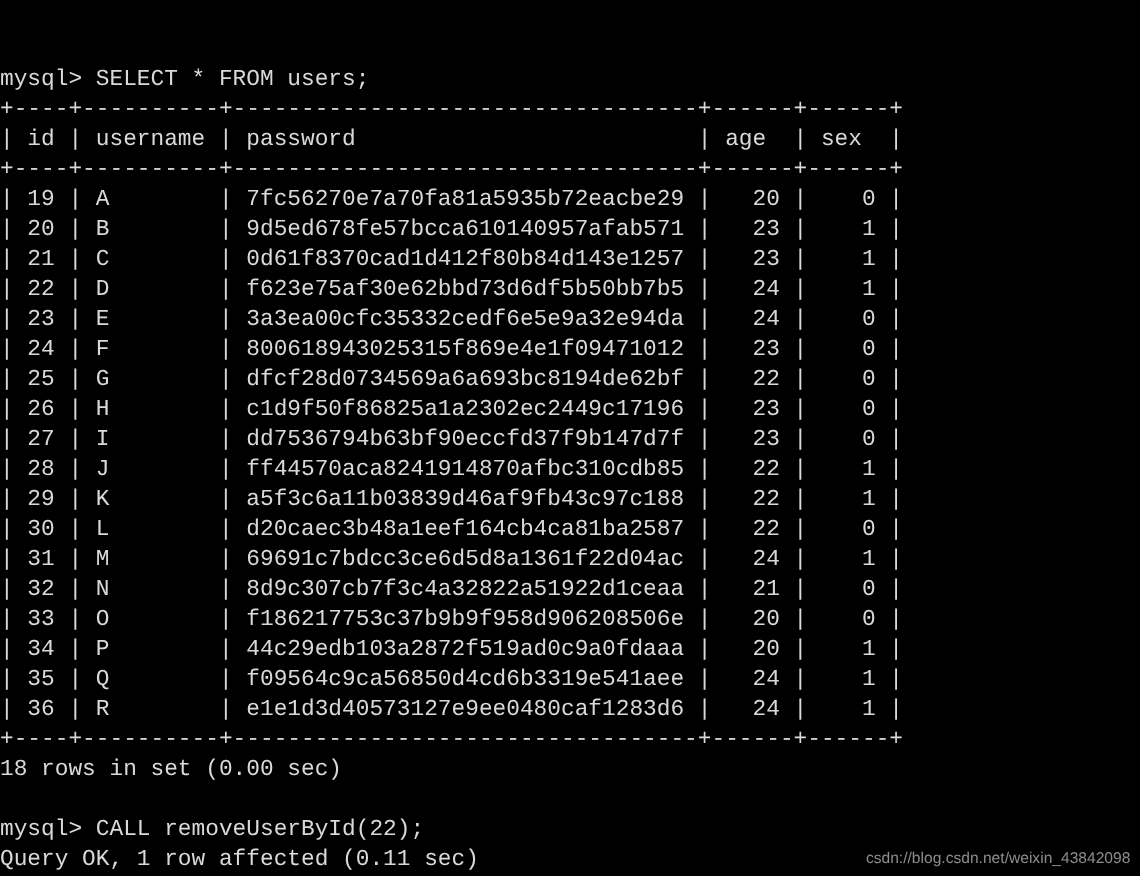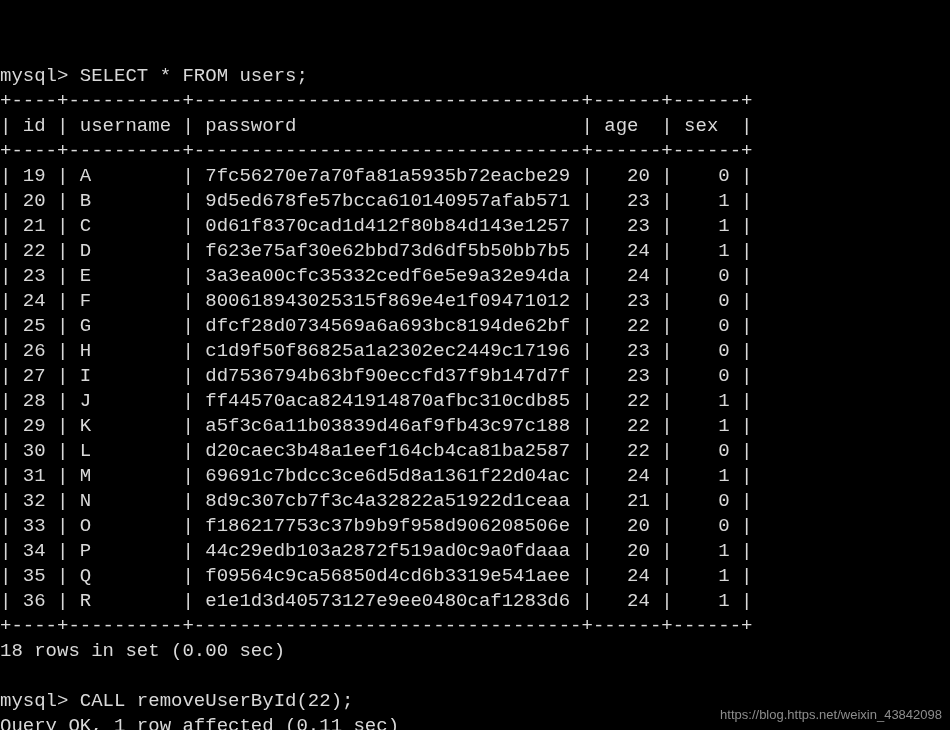--- a/index.html
+++ b/index.html
@@ -21,21 +21,21 @@
     top: 0;
     width: 950px;
     height: 564px;
     background: #000000;
     color: #d9d9d9;
     font-family: "Liberation Mono", "DejaVu Sans Mono", monospace;
     font-size: 19px;
     line-height: 25px;
     white-space: pre;
     letter-spacing: 0px;
-    padding: 14px 0 0 0;
+    padding: 4px 0 0 0;
     box-sizing: border-box;
   }
 
   .tline {
     white-space: pre;
     height: 25px;
     line-height: 25px;
     font-family: "Liberation Mono", "DejaVu Sans Mono", monospace;
     font-size: 19px;
     color: #d9d9d9;
@@ -57,13 +57,13 @@
     white-space: pre;
   }
 </style>
 </head>
 <body>
 
 <div id="terminal">
   <div id="terminal-lines"><div class="tline">mysql&gt; SELECT * FROM users;</div><div class="tline">+----+----------+----------------------------------+------+------+</div><div class="tline">| id | username | password                         | age  | sex  |</div><div class="tline">+----+----------+----------------------------------+------+------+</div><div class="tline">| 19 | A        | 7fc56270e7a70fa81a5935b72eacbe29 |   20 |    0 |</div><div class="tline">| 20 | B        | 9d5ed678fe57bcca610140957afab571 |   23 |    1 |</div><div class="tline">| 21 | C        | 0d61f8370cad1d412f80b84d143e1257 |   23 |    1 |</div><div class="tline">| 22 | D        | f623e75af30e62bbd73d6df5b50bb7b5 |   24 |    1 |</div><div class="tline">| 23 | E        | 3a3ea00cfc35332cedf6e5e9a32e94da |   24 |    0 |</div><div class="tline">| 24 | F        | 800618943025315f869e4e1f09471012 |   23 |    0 |</div><div class="tline">| 25 | G        | dfcf28d0734569a6a693bc8194de62bf |   22 |    0 |</div><div class="tline">| 26 | H        | c1d9f50f86825a1a2302ec2449c17196 |   23 |    0 |</div><div class="tline">| 27 | I        | dd7536794b63bf90eccfd37f9b147d7f |   23 |    0 |</div><div class="tline">| 28 | J        | ff44570aca8241914870afbc310cdb85 |   22 |    1 |</div><div class="tline">| 29 | K        | a5f3c6a11b03839d46af9fb43c97c188 |   22 |    1 |</div><div class="tline">| 30 | L        | d20caec3b48a1eef164cb4ca81ba2587 |   22 |    0 |</div><div class="tline">| 31 | M        | 69691c7bdcc3ce6d5d8a1361f22d04ac |   24 |    1 |</div><div class="tline">| 32 | N        | 8d9c307cb7f3c4a32822a51922d1ceaa |   21 |    0 |</div><div class="tline">| 33 | O        | f186217753c37b9b9f958d906208506e |   20 |    0 |</div><div class="tline">| 34 | P        | 44c29edb103a2872f519ad0c9a0fdaaa |   20 |    1 |</div><div class="tline">| 35 | Q        | f09564c9ca56850d4cd6b3319e541aee |   24 |    1 |</div><div class="tline">| 36 | R        | e1e1d3d40573127e9ee0480caf1283d6 |   24 |    1 |</div><div class="tline">+----+----------+----------------------------------+------+------+</div><div class="tline">18 rows in set (0.00 sec)</div><div class="tline blankline"> </div><div class="tline">mysql&gt; CALL removeUserById(22);</div><div class="tline">Query OK, 1 row affected (0.11 sec)</div><div class="tline blankline"> </div></div>
 </div>
 
-<div id="watermark">https://blog.https.net/weixin_43842098</div>
+<div id="watermark">csdn://blog.csdn.net/weixin_43842098</div>
 
 </body></html>

